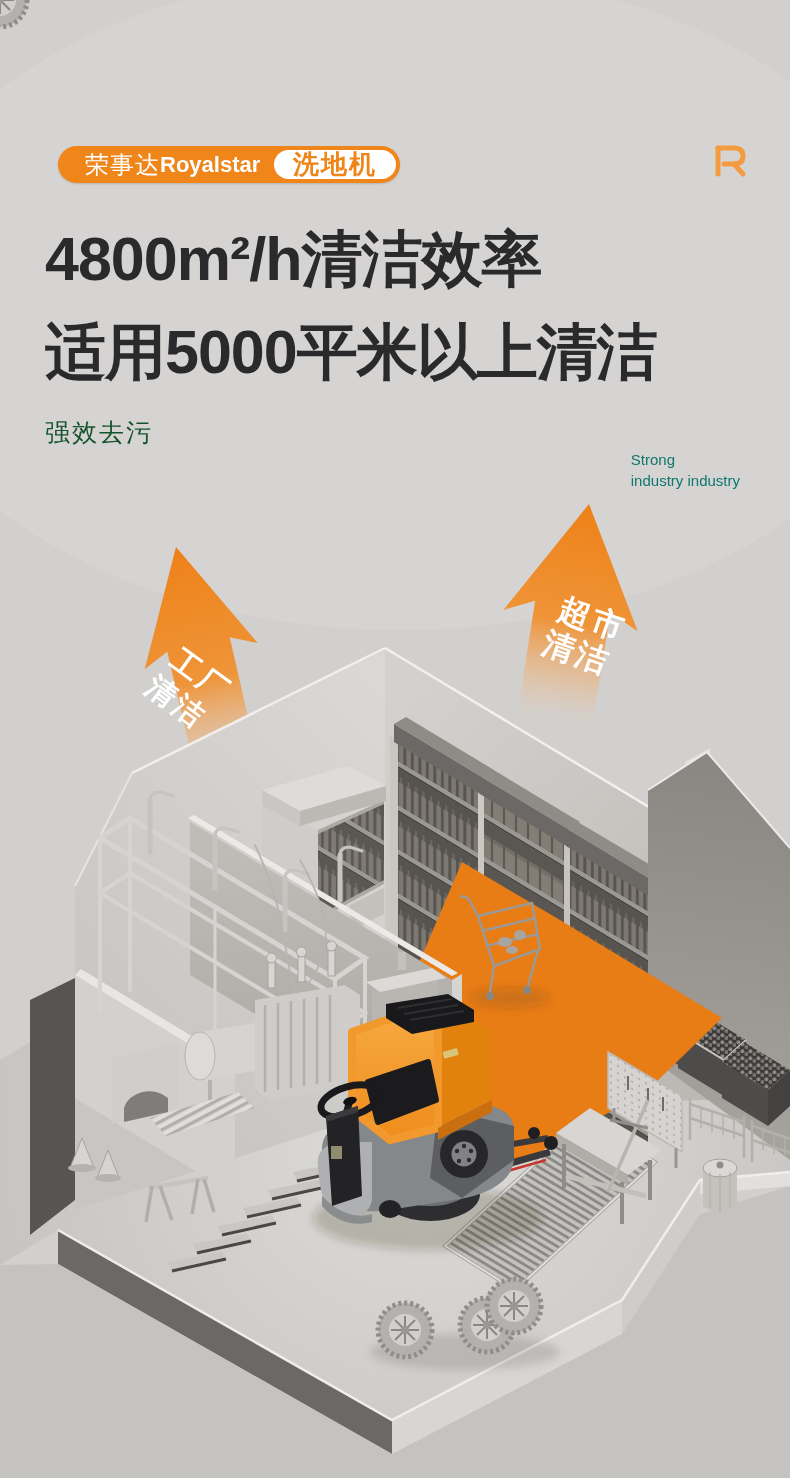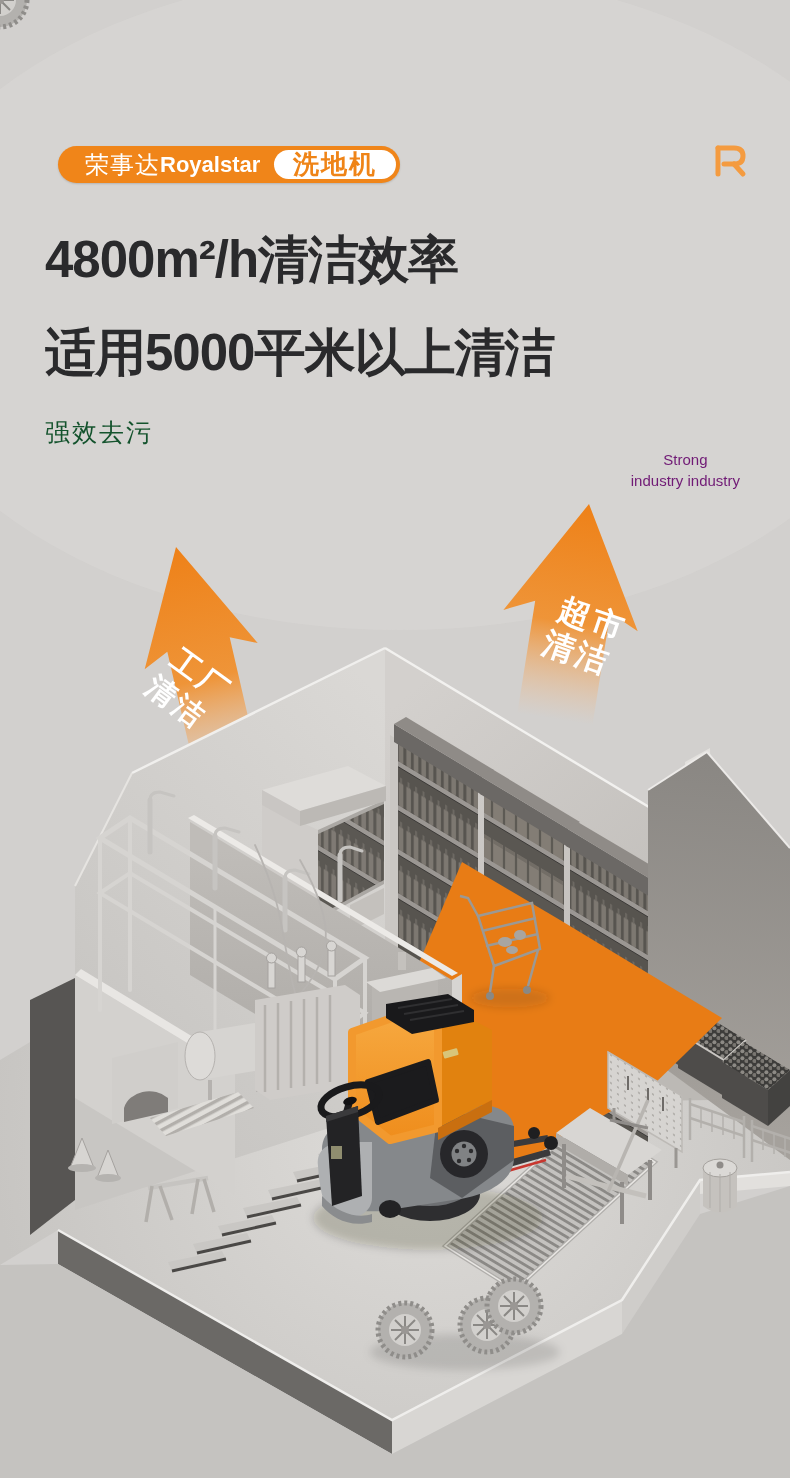--- a/index.html
+++ b/index.html
@@ -11,23 +11,23 @@
   .hdr{position:absolute;z-index:5;}
   .badge{left:58px;top:146px;width:342px;height:37px;border-radius:19px;
          background:#f08519;display:flex;align-items:center;box-shadow:0 1px 2px rgba(0,0,0,.15);}
   .badge .cn{color:#fff;font-weight:400;font-size:24px;margin-left:27px;letter-spacing:1px;}
   .badge .en{color:#fff;font-weight:600;font-size:22px;margin-left:0;}
   .badge .tag{margin-left:auto;margin-right:4px;background:#fff;border-radius:15px;
               height:29px;min-width:122px;display:flex;align-items:center;justify-content:center;
               color:#ef8417;font-weight:700;font-size:26px;letter-spacing:2px;}
   .rlogo{right:40px;top:140px;width:40px;height:40px;color:#f49b40;}
   .headline{left:45px;top:213px;width:700px;color:#2a2a2c;font-weight:800;
-            font-size:51px;line-height:93px;letter-spacing:-1px;white-space:nowrap;}
+            font-size:61px;line-height:93px;letter-spacing:-1px;white-space:nowrap;}
   .sub-cn{left:45px;top:416px;font-size:25px;color:#14532d;font-weight:500;letter-spacing:2px;}
-  .sub-en{right:50px;top:449px;text-align:center;font-size:15px;line-height:21px;color:#701a75;}
+  .sub-en{right:50px;top:449px;text-align:left;font-size:15px;line-height:21px;color:#0f766e;}
 </style>
 </head>
 <body>
 
 <div id="stage">
 <svg width="790" height="1478" viewBox="0 0 790 1478">
 <defs>
   <filter id="noiseF" x="0" y="0" width="100%" height="100%">
     <feTurbulence type="fractalNoise" baseFrequency="0.75" numOctaves="2" stitchTiles="stitch" result="t"></feTurbulence>
     <feColorMatrix in="t" type="saturate" values="0"></feColorMatrix>

